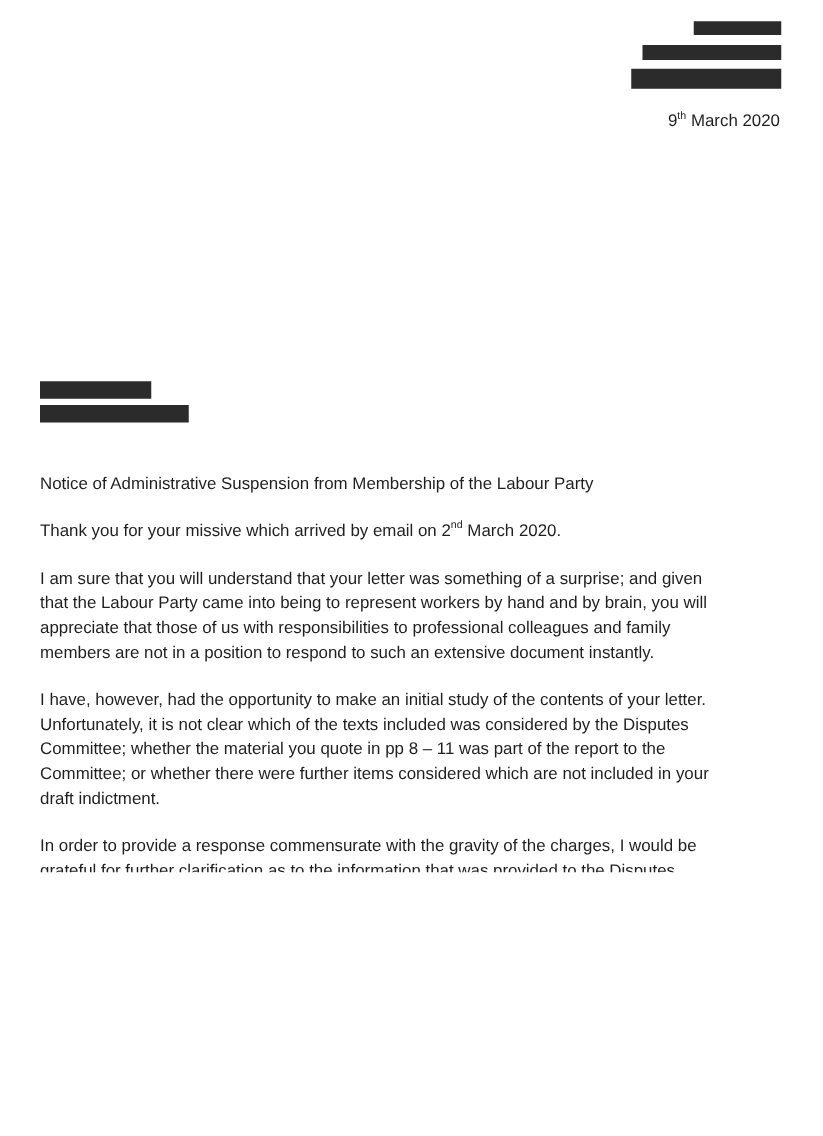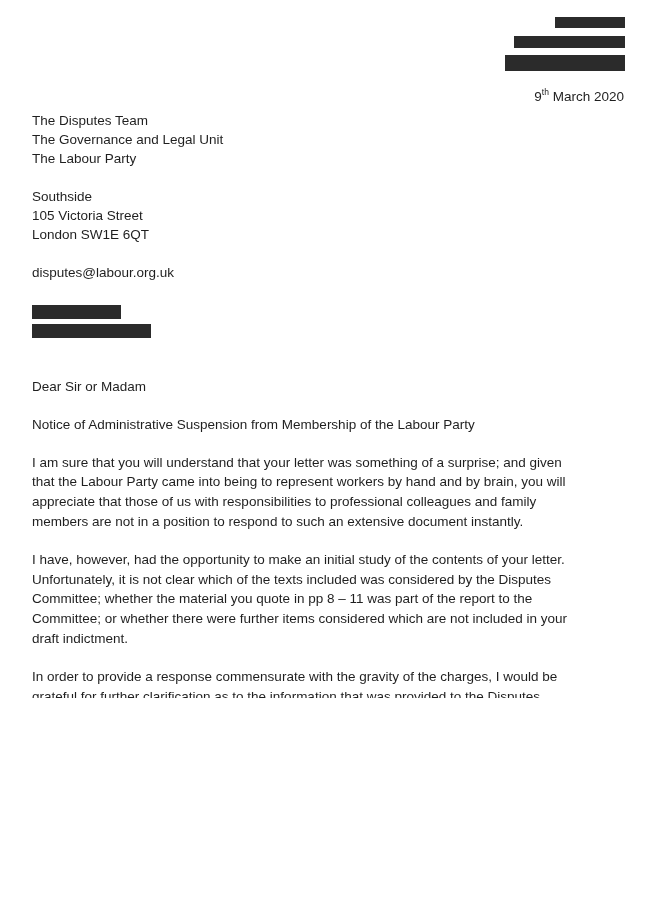--- a/index.html
+++ b/index.html
@@ -79,38 +79,29 @@
 <div class="page">
 
   <div class="top-redactions">
     <div class="bar bar-t1"></div>
     <div class="bar bar-t2"></div>
     <div class="bar bar-t3"></div>
   </div>
 
   <div class="date-line"><span>9</span><sup>th</sup><span> March 2020</span></div>
 
-  <div class="recipient">
-    <div class="group preline">The Disputes Team
-The Governance and Legal Unit
-The Labour Party</div>
-    <div class="group preline">Southside
-105 Victoria Street
-London SW1E 6QT</div>
-    <div>disputes@labour.org.uk</div>
-  </div>
 
   <div class="left-redactions">
     <div class="bar bar-l1"></div>
     <div class="bar bar-l2"></div>
   </div>
 
   <div class="letter-body">
-    <p class="salutation">Dear Sir or Madam</p>
     <p class="subject">Notice of Administrative Suspension from Membership of the Labour Party</p>
+    <p><span>Thank you for your missive which arrived by email on 2</span><sup>nd</sup><span> March 2020.</span></p>
     <p class="preline">I am sure that you will understand that your letter was something of a surprise; and given
 that the Labour Party came into being to represent workers by hand and by brain, you will
 appreciate that those of us with responsibilities to professional colleagues and family
 members are not in a position to respond to such an extensive document instantly.</p>
     <p class="preline">I have, however, had the opportunity to make an initial study of the contents of your letter.
 Unfortunately, it is not clear which of the texts included was considered by the Disputes
 Committee; whether the material you quote in pp 8 – 11 was part of the report to the
 Committee; or whether there were further items considered which are not included in your
 draft indictment.</p>
     <p class="preline">In order to provide a response commensurate with the gravity of the charges, I would be

